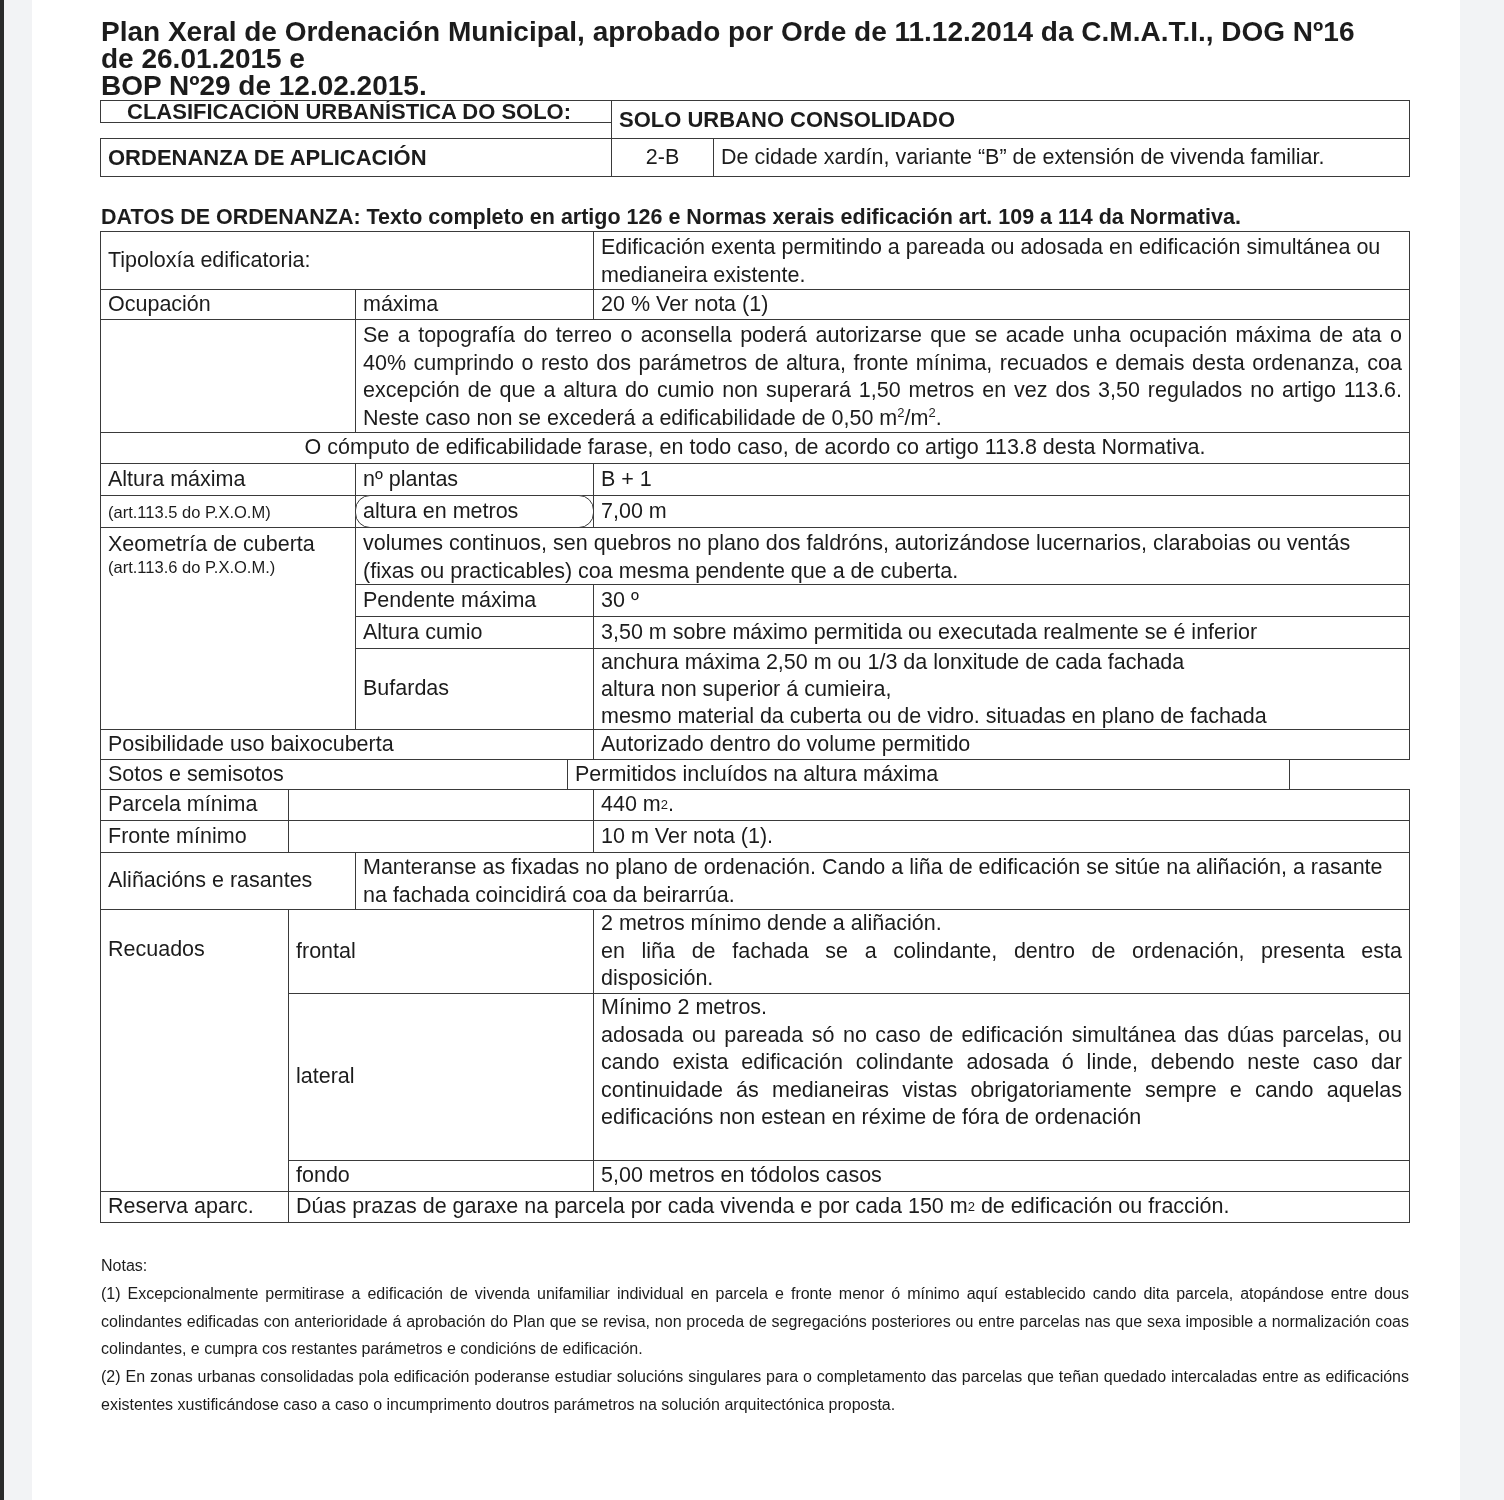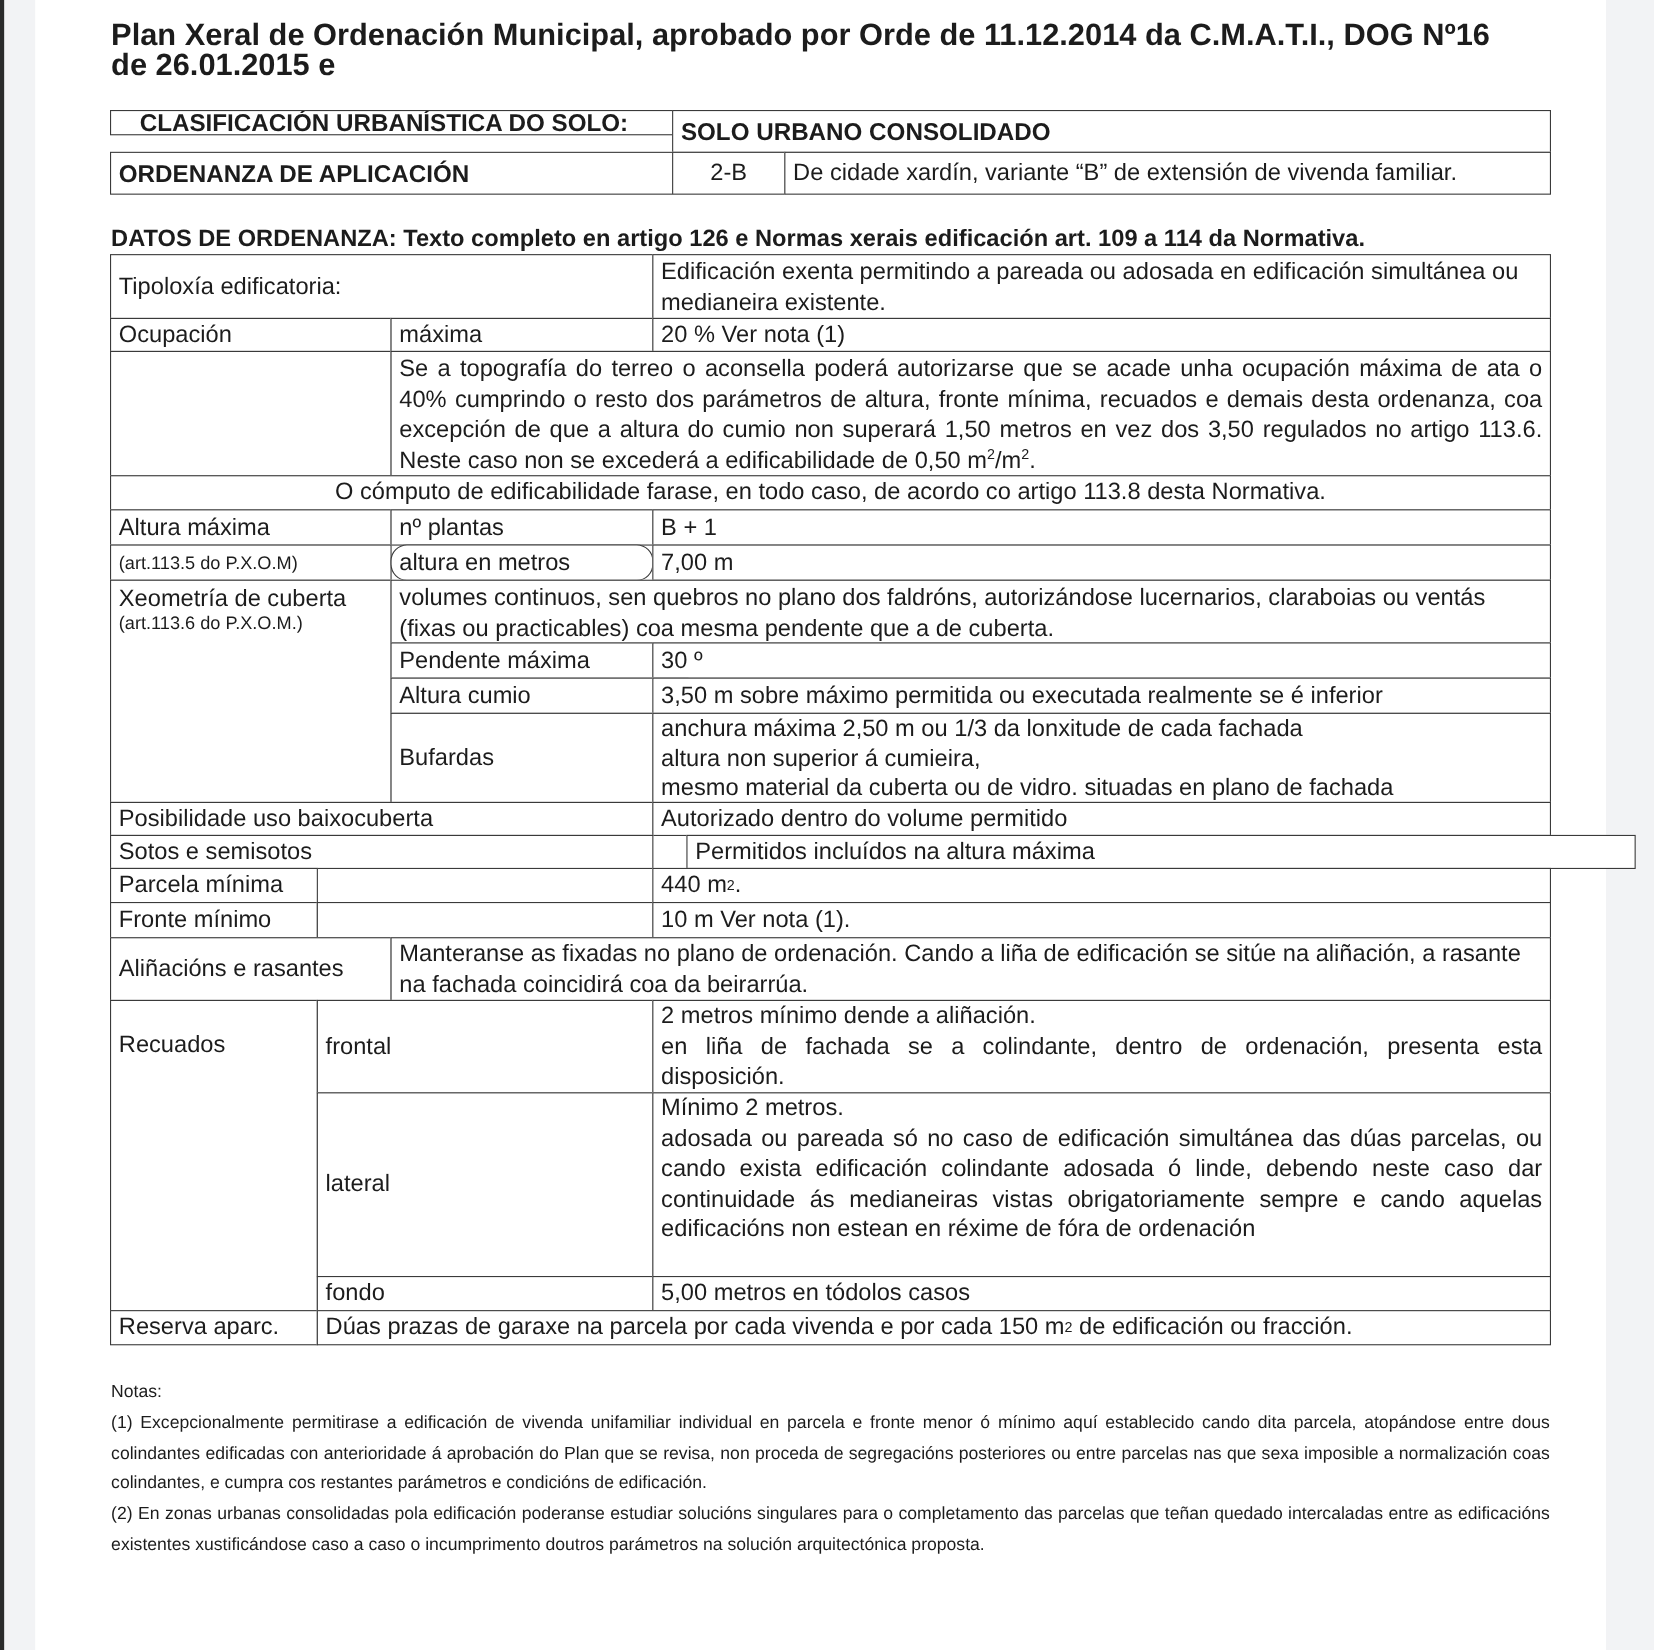--- a/index.html
+++ b/index.html
@@ -30,20 +30,21 @@
 </head>
 <body>
 
 <div class="left-edge"></div>
 <div class="left-gutter"></div>
 <div class="page"></div>
 <div class="right-gutter"></div>
 
 <div class="hdr">
   <div>Plan Xeral de Ordenación Municipal, aprobado por Orde de 11.12.2014 da C.M.A.T.I., DOG Nº16 de 26.01.2015 e</div>
+  <div>BOP Nº29 de 12.02.2015.</div>
 </div>
 
 <div>
   <div class="c b vc" style="left:100px;top:100px;width:512px;height:23px;padding-left:26px;">CLASIFICACIÓN URBANÍSTICA DO SOLO:</div>
   <div class="c b vc" style="left:611px;top:100px;width:799px;height:39px;">SOLO URBANO CONSOLIDADO</div>
   <div class="c b vc" style="left:100px;top:138px;width:512px;height:39px;">ORDENANZA DE APLICACIÓN</div>
   <div class="c vc ctr" style="left:611px;top:138px;width:103px;height:39px;">2-B</div>
   <div class="c vc" style="left:713px;top:138px;width:697px;height:39px;">De cidade xardín, variante “B” de extensión de vivenda familiar.</div>
 </div>
 
@@ -80,21 +81,21 @@
   <div class="c vc" style="left:355px;top:616px;width:271px;height:33px;">Altura cumio</div>
   <div class="c vc" style="left:593px;top:616px;width:817px;height:33px;">3,50 m sobre máximo permitida ou executada realmente se é inferior</div>
   <div class="c vc" style="left:355px;top:648px;width:239px;height:82px;">Bufardas</div>
   <div class="c pre" style="left:593px;top:648px;width:817px;height:82px;line-height:27px;">anchura máxima 2,50 m ou 1/3 da lonxitude de cada fachada
 altura non superior á cumieira,
 mesmo material da cuberta ou de vidro. situadas en plano de fachada</div>
 
   <div class="c vc" style="left:100px;top:729px;width:494px;height:31px;">Posibilidade uso baixocuberta</div>
   <div class="c vc" style="left:593px;top:729px;width:817px;height:31px;">Autorizado dentro do volume permitido</div>
   <div class="c vc" style="left:100px;top:759px;width:494px;height:31px;">Sotos e semisotos</div>
-  <div class="c vc" style="left:624px;top:759px;width:863px;height:31px;">Permitidos incluídos na altura máxima</div>
+  <div class="c vc" style="left:567px;top:759px;width:723px;height:31px;">Permitidos incluídos na altura máxima</div>
 
   <div class="c vc" style="left:100px;top:789px;width:189px;height:32px;">Parcela mínima</div>
   <div class="c vc" style="left:288px;top:789px;width:306px;height:32px;margin-top:40px;">En novas parcelacións</div>
   <div class="c vc" style="left:593px;top:789px;width:817px;height:32px;">
       <span>440 m</span>
       <sup>2</sup>
       <span>.</span>
     </div>
   <div class="c vc" style="left:100px;top:820px;width:189px;height:33px;">Fronte mínimo</div>
   <div class="c vc" style="left:288px;top:820px;width:306px;height:33px;"></div>

